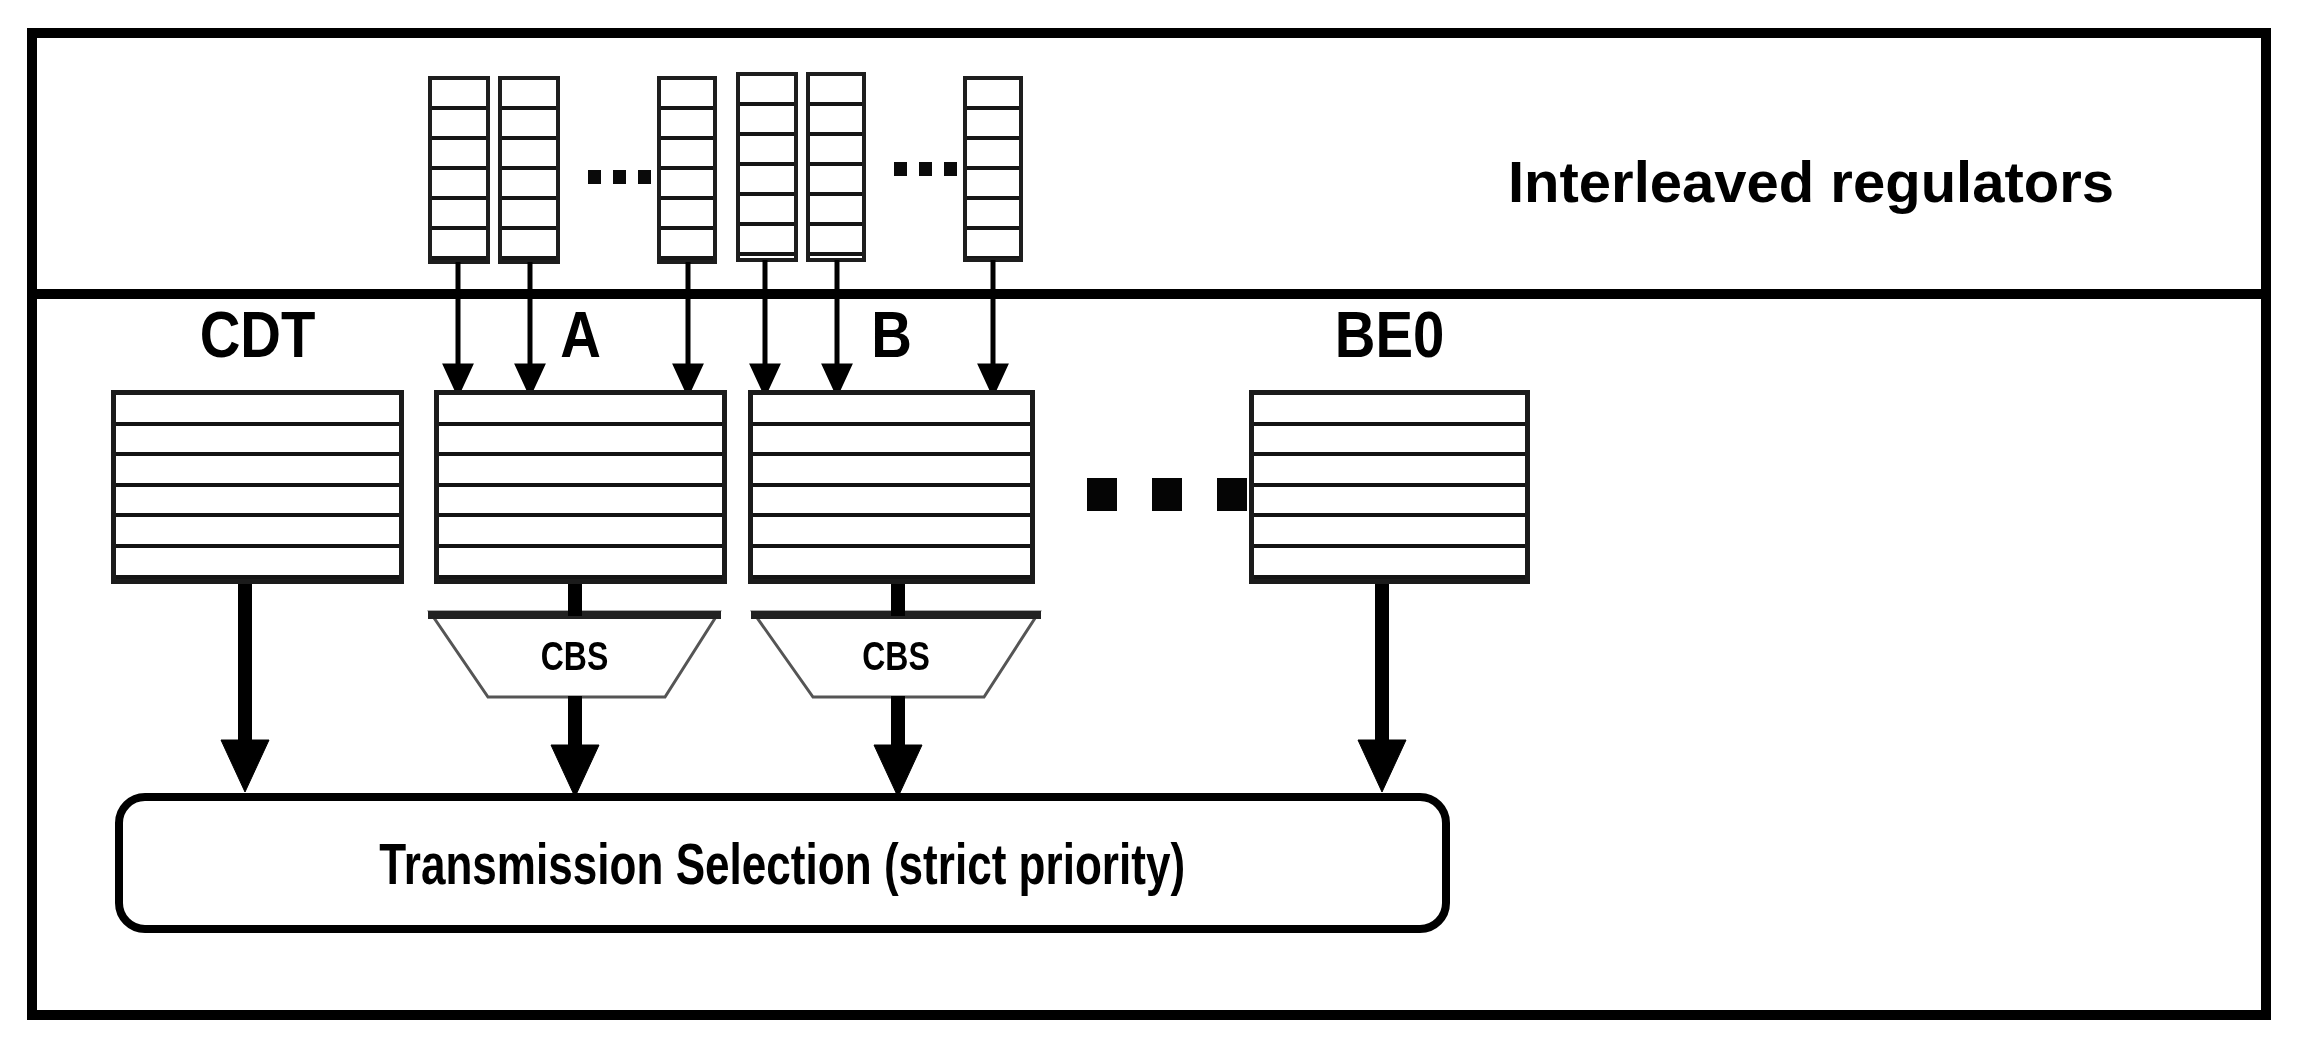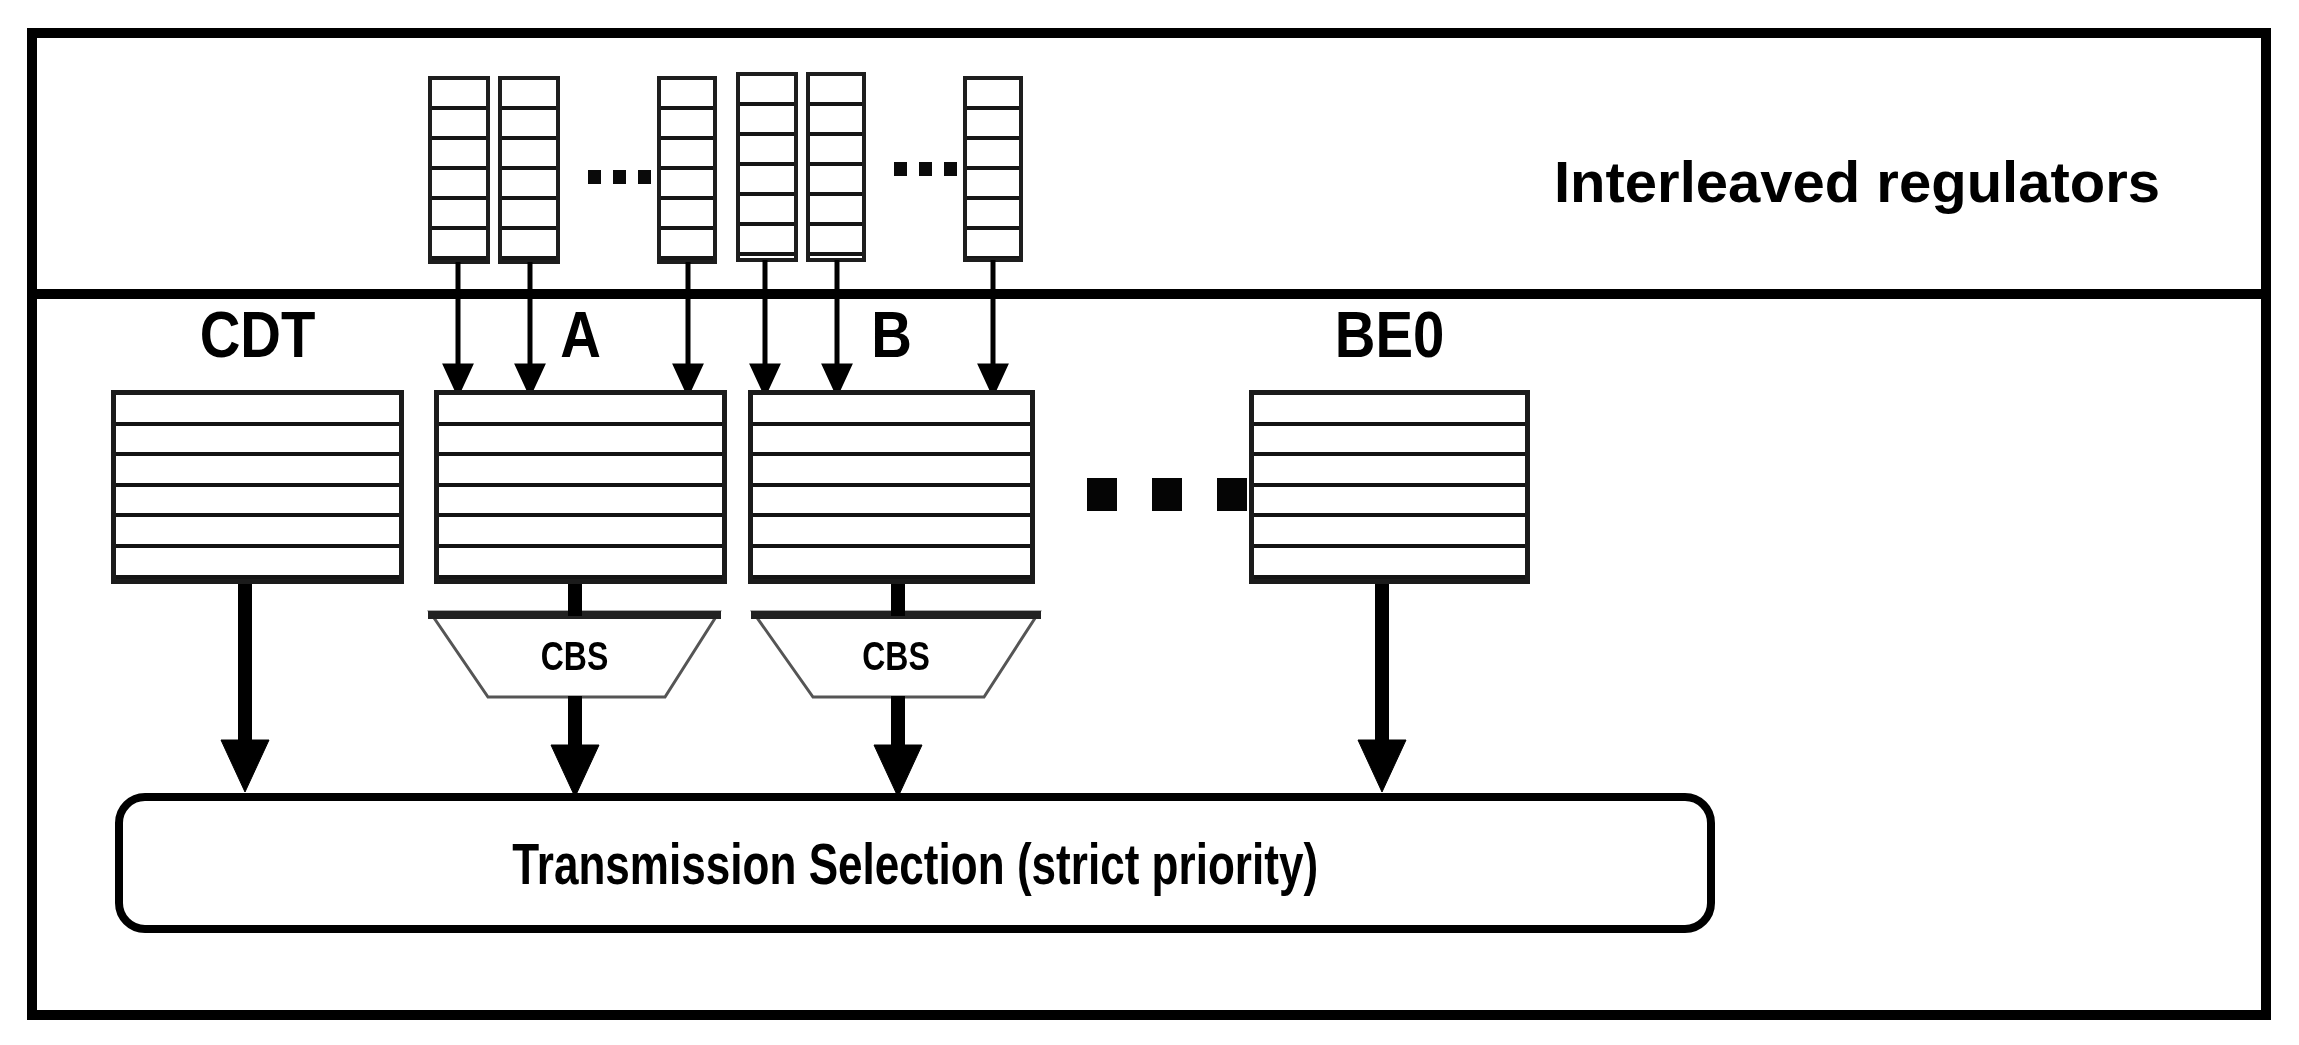--- a/index.html
+++ b/index.html
@@ -29,24 +29,24 @@
   }
   .qlabel{
     font-size:64px;font-weight:bold;text-align:center;height:78px;line-height:78px;
     transform:scaleX(.88);transform-origin:center;white-space:nowrap;
   }
   .cbslabel{
     font-size:40px;font-weight:bold;text-align:center;height:56px;line-height:56px;
     transform:scaleX(.8);transform-origin:center;
   }
   .seclabel{font-weight:bold;white-space:nowrap;text-align:center;}
-  .top-sec{left:1492px;top:150px;width:730px;font-size:58px;line-height:64px;}
+  .top-sec{left:1446px;top:150px;width:730px;font-size:58px;line-height:64px;}
   .bot-sec{left:1418px;top:638px;width:856px;font-size:64px;line-height:72px;}
   .ts-box{
-    left:115px;top:793px;width:1600px;height:140px;box-sizing:border-box;
+    left:115px;top:793px;width:1335px;height:140px;box-sizing:border-box;
     border:8px solid #000;border-radius:30px;background:#fff;
     display:flex;align-items:center;justify-content:center;
   }
   .ts-text{
     font-size:58px;font-weight:bold;white-space:nowrap;
     transform:scaleX(.76);transform-origin:center;
   }
   svg.layer{left:0;top:0;width:2299px;height:1045px;pointer-events:none;}
 </style>
 </head>

